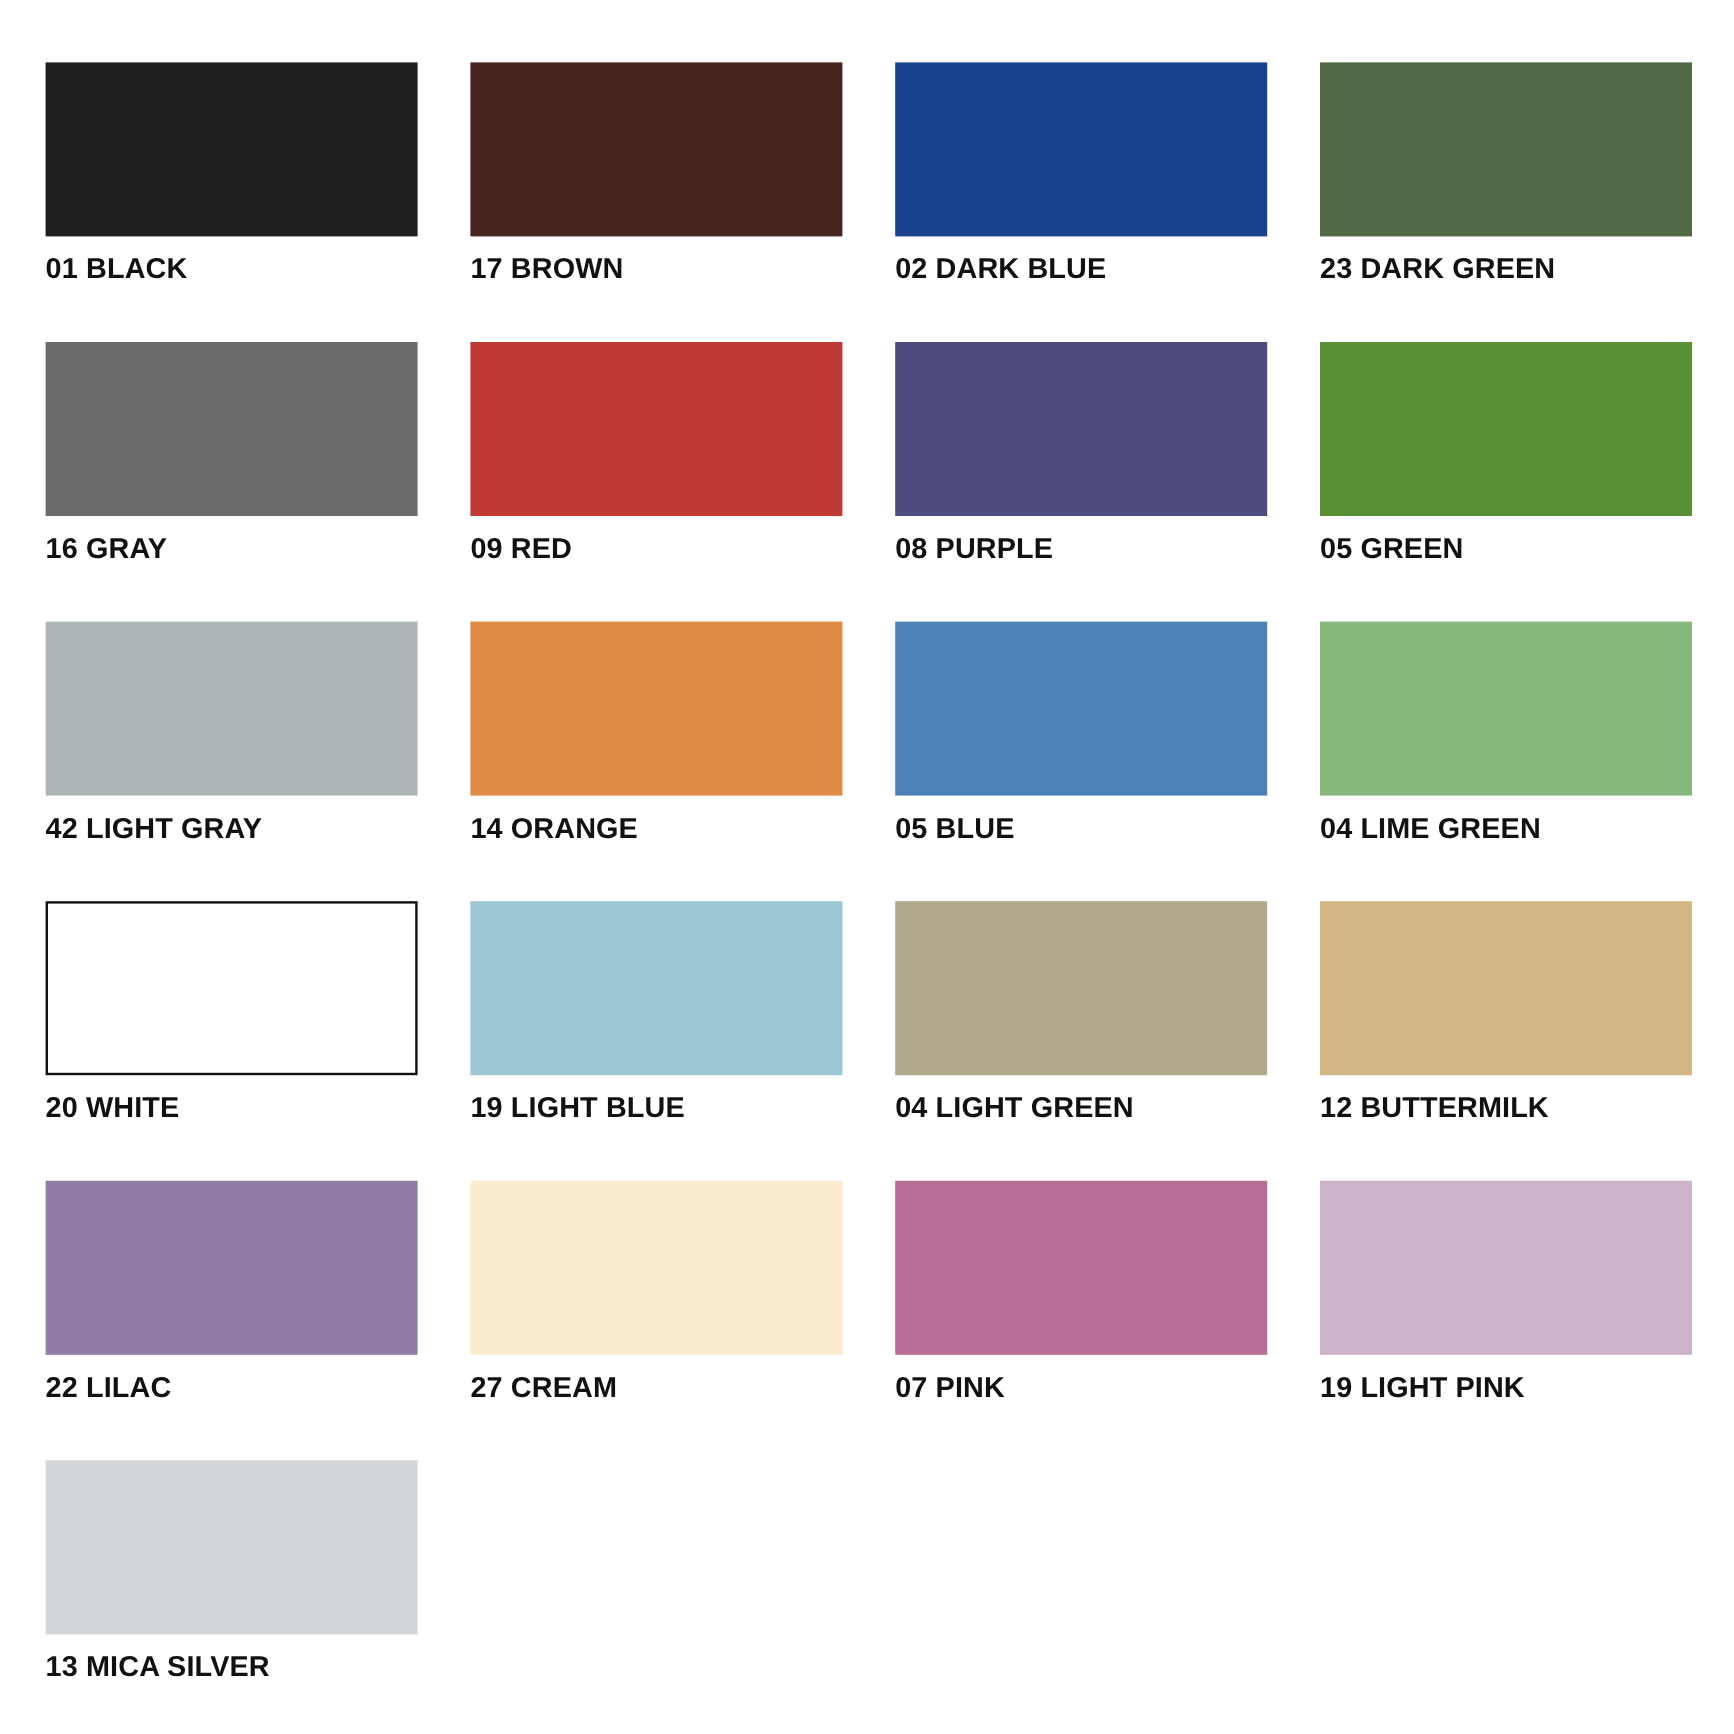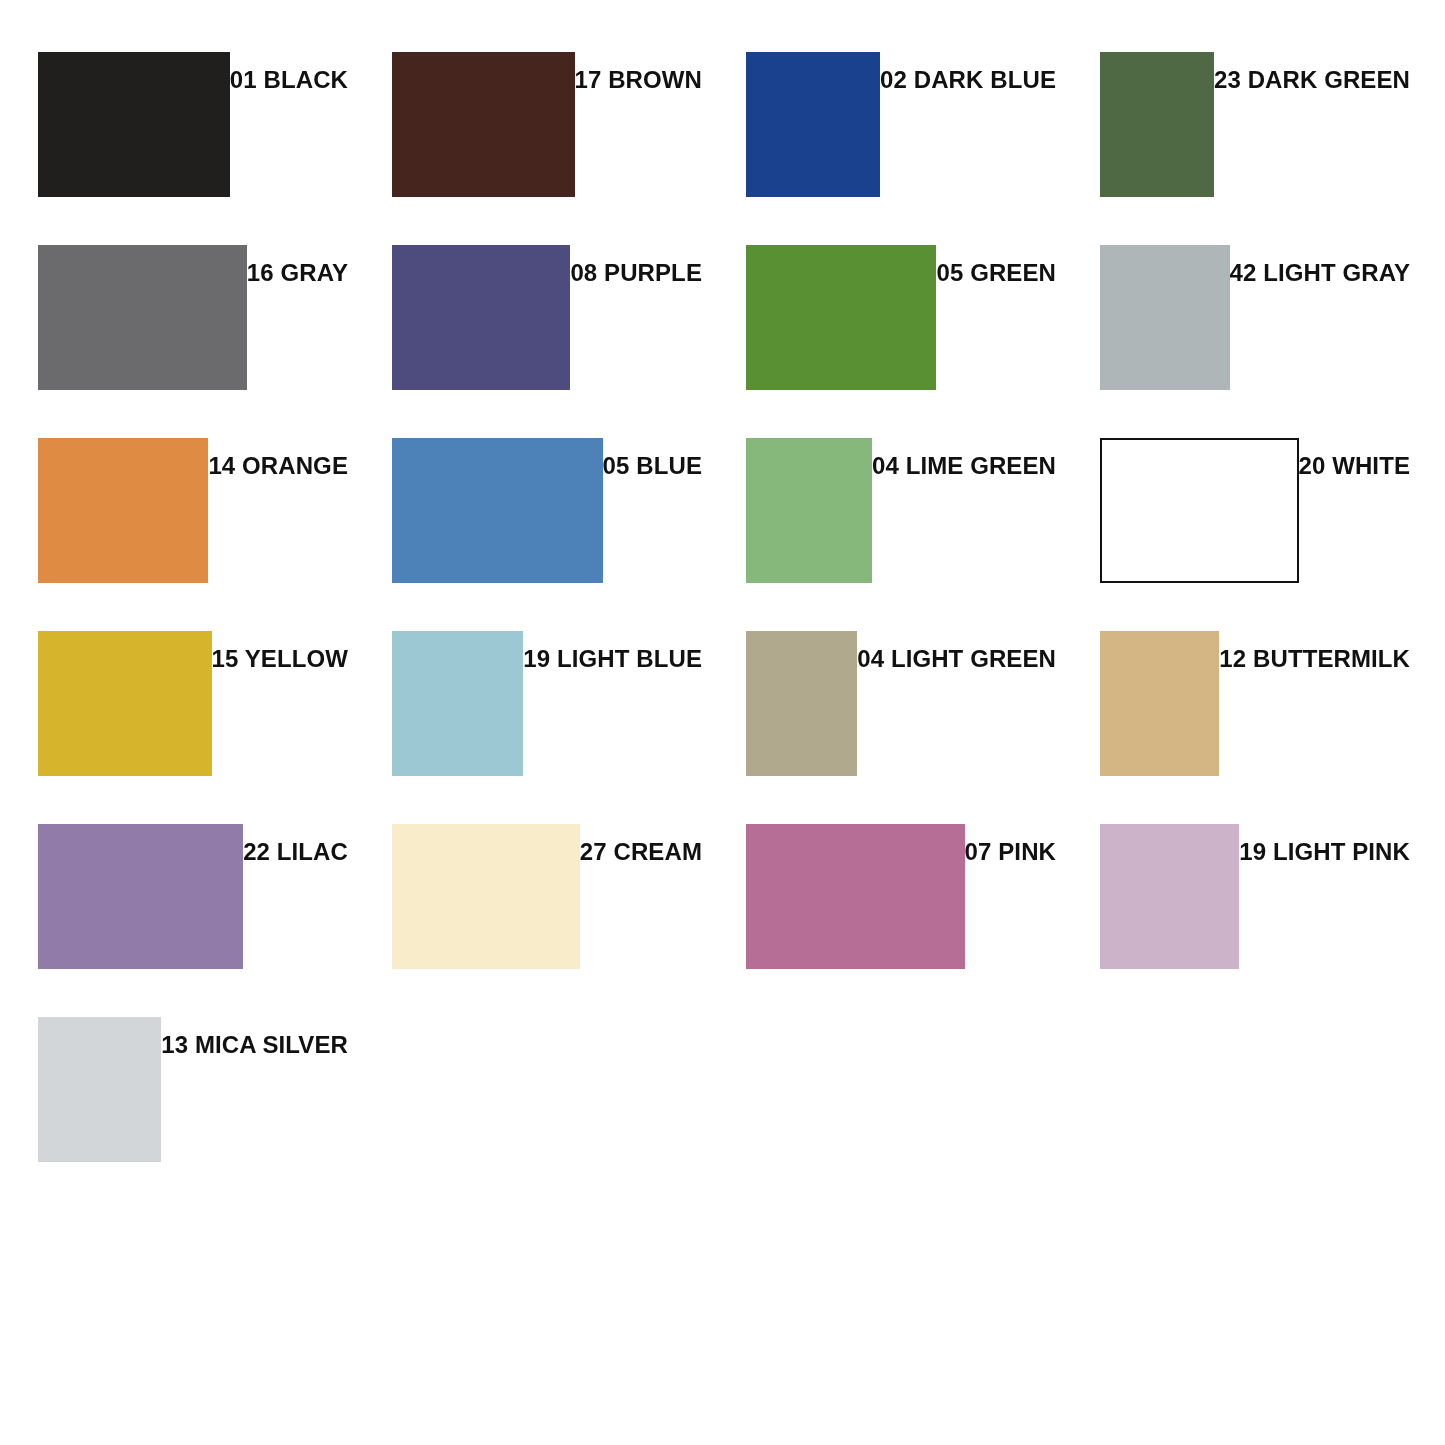--- a/index.html
+++ b/index.html
@@ -19,21 +19,21 @@
     display:grid;
     grid-template-columns:repeat(4,310px);
     column-gap:44px;
     row-gap:48px;
     justify-content:start;
     padding-left:38px;
   }
   .cell{
     width:310px;
     display:flex;
-    flex-direction:row;
+    flex-direction:column;
   }
   .swatch{
     width:310px;
     height:145px;
     box-sizing:border-box;
     position:relative;
   }
   .swatch.bordered{
     border:2px solid #111111;
   }
@@ -66,20 +66,24 @@
       </div>
       <div class="cell">
         <div class="swatch" style="background-color: rgb(78, 105, 67);"></div>
         <div class="label">23 DARK GREEN</div>
       </div>
       <div class="cell">
         <div class="swatch" style="background-color: rgb(107, 107, 109);"></div>
         <div class="label">16 GRAY</div>
       </div>
       <div class="cell">
+        <div class="swatch" style="background-color: rgb(191, 58, 53);"></div>
+        <div class="label">09 RED</div>
+      </div>
+      <div class="cell">
         <div class="swatch" style="background-color: rgb(78, 76, 127);"></div>
         <div class="label">08 PURPLE</div>
       </div>
       <div class="cell">
         <div class="swatch" style="background-color: rgb(89, 144, 51);"></div>
         <div class="label">05 GREEN</div>
       </div>
       <div class="cell">
         <div class="swatch" style="background-color: rgb(174, 182, 184);"></div>
         <div class="label">42 LIGHT GRAY</div>
@@ -92,24 +96,20 @@
         <div class="swatch" style="background-color: rgb(77, 130, 184);"></div>
         <div class="label">05 BLUE</div>
       </div>
       <div class="cell">
         <div class="swatch" style="background-color: rgb(134, 184, 124);"></div>
         <div class="label">04 LIME GREEN</div>
       </div>
       <div class="cell">
         <div class="swatch bordered" style="background-color: rgb(255, 255, 255);"></div>
         <div class="label">20 WHITE</div>
-      </div>
-      <div class="cell">
-        <div class="swatch" style="background-color: rgb(214, 181, 44);"></div>
-        <div class="label">15 YELLOW</div>
       </div>
       <div class="cell">
         <div class="swatch" style="background-color: rgb(155, 200, 210);"></div>
         <div class="label">19 LIGHT BLUE</div>
       </div>
       <div class="cell">
         <div class="swatch" style="background-color: rgb(176, 169, 141);"></div>
         <div class="label">04 LIGHT GREEN</div>
       </div>
       <div class="cell">

